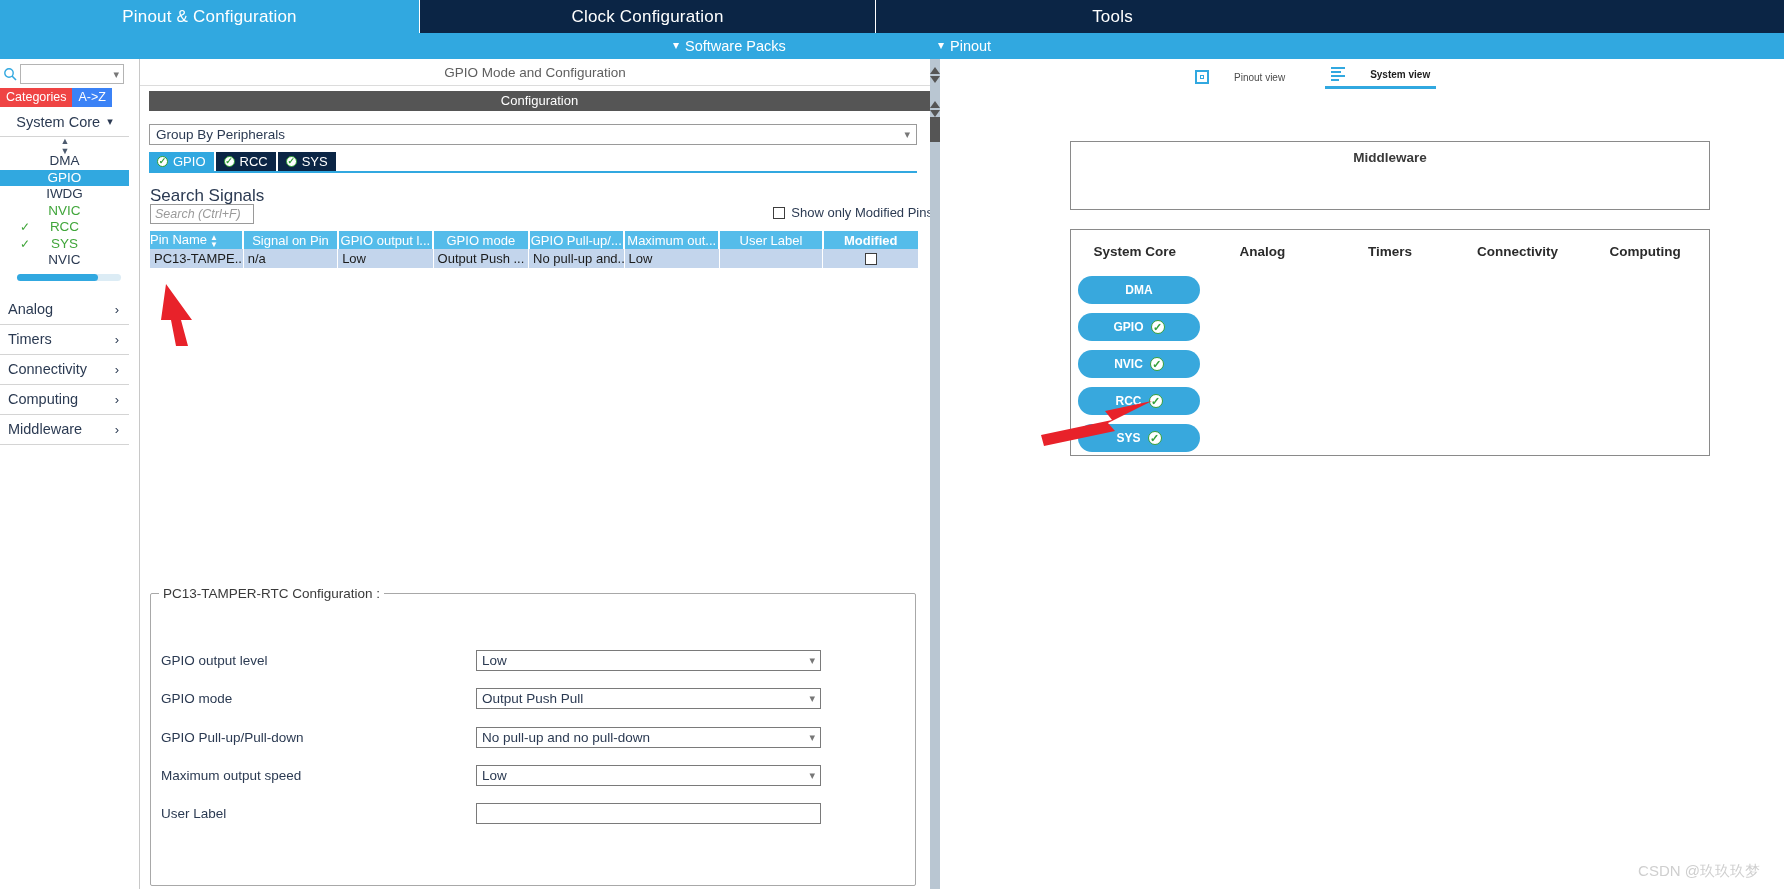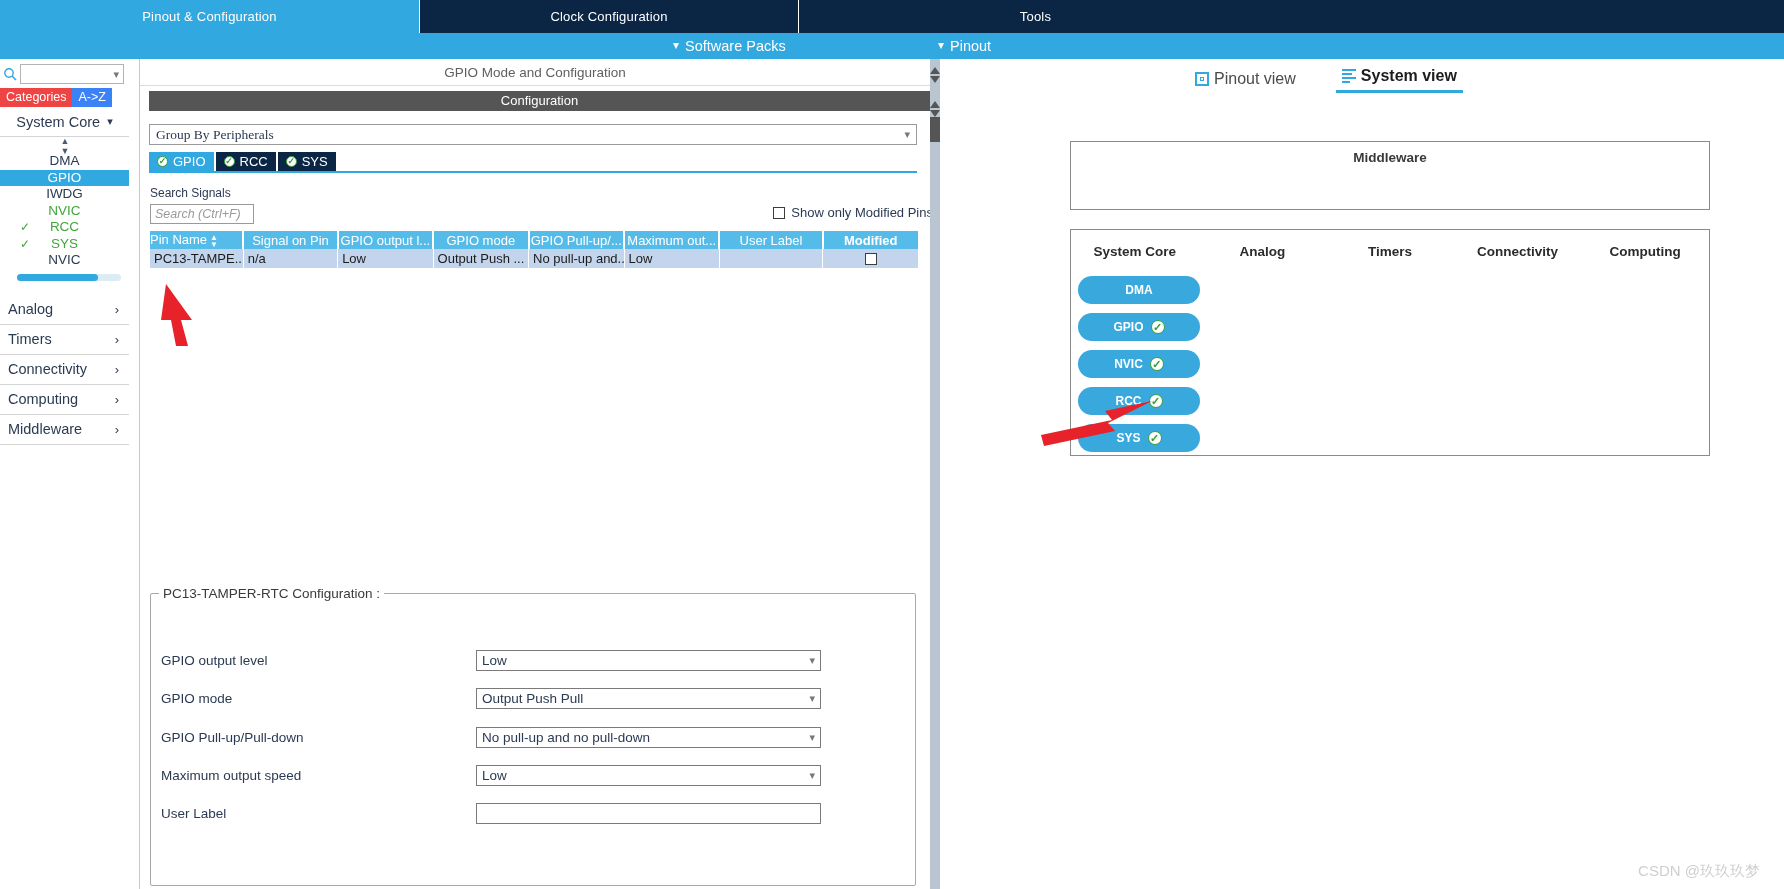--- a/index.html
+++ b/index.html
@@ -10,21 +10,21 @@
   }
   #app { position: relative; width: 1784px; height: 889px; }
 
   
   .main-tabs {
     position: absolute; top: 0; left: 0; width: 1784px; height: 33px;
     background: #0b2545; display: flex;
   }
   .main-tab {
     height: 33px; line-height: 33px; text-align: center;
-    color: #ffffff; font-size: 13px; letter-spacing: .2px;
+    color: #ffffff; font-size: 17px; letter-spacing: .2px;
     border-right: 1px solid #ffffff;
   }
   .main-tab.active { background: #31a8e0; }
   .main-tab:last-child { border-right: none; }
 
   
   .sub-bar {
     position: absolute; top: 33px; left: 0; width: 1784px; height: 26px;
     background: #31a8e0; color: #ffffff; font-size: 14.5px;
   }
@@ -106,42 +106,42 @@
   }
   .config-band {
     position: absolute; top: 32px; left: 9px; width: 781px; height: 20px;
     background: #555555; color: #ffffff; font-size: 13px;
     line-height: 20px; text-align: center;
   }
   .group-combo {
     position: absolute; top: 65px; left: 9px; width: 768px; height: 21px;
     border: 1px solid #9a9a9a; background: #ffffff;
     display: flex; align-items: center; padding: 0 6px;
-    font-size: 13.5px; color: #2b3a52; justify-content: space-between; font-family: Liberation Serif, serif;
+    font-size: 13.5px; color: #2b3a52; justify-content: space-between;
   }
 
   .periph-tabs {
     position: absolute; top: 93px; left: 9px; display: flex; gap: 2px;
     border-bottom: 2px solid #31a8e0; width: 768px; padding-bottom: 0;
   }
   .periph-tab {
     height: 19px; line-height: 19px; font-size: 13px; color: #ffffff;
     padding: 0 8px; display: flex; align-items: center; gap: 5px;
     background: #0b2545;
   }
   .periph-tab.active { background: #31a8e0; }
   .ok-badge {
     width: 11px; height: 11px; border-radius: 50%; background: #ffffff;
     display: inline-flex; align-items: center; justify-content: center;
     color: #2e9e33; font-size: 9px; font-weight: bold; line-height: 1;
     border: 1px solid #2e9e33;
   }
 
   .search-signals-label {
-    position: absolute; top: 127px; left: 10px; font-size: 12px; color: #2b3a52;
+    position: absolute; top: 127px; left: 10px; font-size: 17px; color: #2b3a52;
   }
   .signal-search {
     position: absolute; top: 145px; left: 10px; width: 104px; height: 20px;
     border: 1px solid #9a9a9a; background: #ffffff;
     font-size: 12.5px; color: #9a9a9a; font-style: italic;
     line-height: 18px; padding-left: 4px;
   }
   .show-modified {
     position: absolute; top: 146px; right: 12px; display: flex; align-items: center;
     gap: 6px; font-size: 13px; color: #2b3a52;
@@ -207,21 +207,21 @@
   
   .right-panel {
     position: absolute; top: 59px; left: 955px; width: 829px; height: 830px;
     background: #ffffff;
   }
   .view-tabs {
     position: absolute; top: 8px; left: 240px; display: flex; gap: 40px;
     align-items: flex-end;
   }
   .view-tab {
-    display: flex; align-items: center; gap: 5px; font-size: 16px;
+    display: flex; align-items: center; gap: 25px; font-size: 10px;
     color: #4b4b4b; padding-bottom: 5px;
   }
   .view-tab.active { color: #1d1d1d; font-weight: bold; border-bottom: 3px solid #31a8e0; padding: 0 6px 5px 6px;}
   .chip-icon {
     width: 14px; height: 14px; border: 2px solid #31a8e0; position: relative;
   }
   .chip-icon::after{
     content:""; position:absolute; inset:3px; border:1px solid #31a8e0;
   }
   .list-icon { width: 14px; height: 14px; display: flex; flex-direction: column; gap: 2px;}
@@ -271,21 +271,21 @@
 </style>
 </head>
 <body>
 
 <div id="app">
 
   <div class="main-tabs">
     <div class="main-tab active" style="width:420px">
       <span>Pinout &amp; Configuration</span>
     </div>
-    <div class="main-tab" style="width:379px">
+    <div class="main-tab" style="width:456px">
       <span>Clock Configuration</span>
     </div>
     <div class="main-tab" style="width:473px">
       <span>Tools</span>
     </div>
   </div>
 
   <div class="sub-bar">
     <div class="sub-item" style="left:673px">
       <span class="chev">▾</span>

